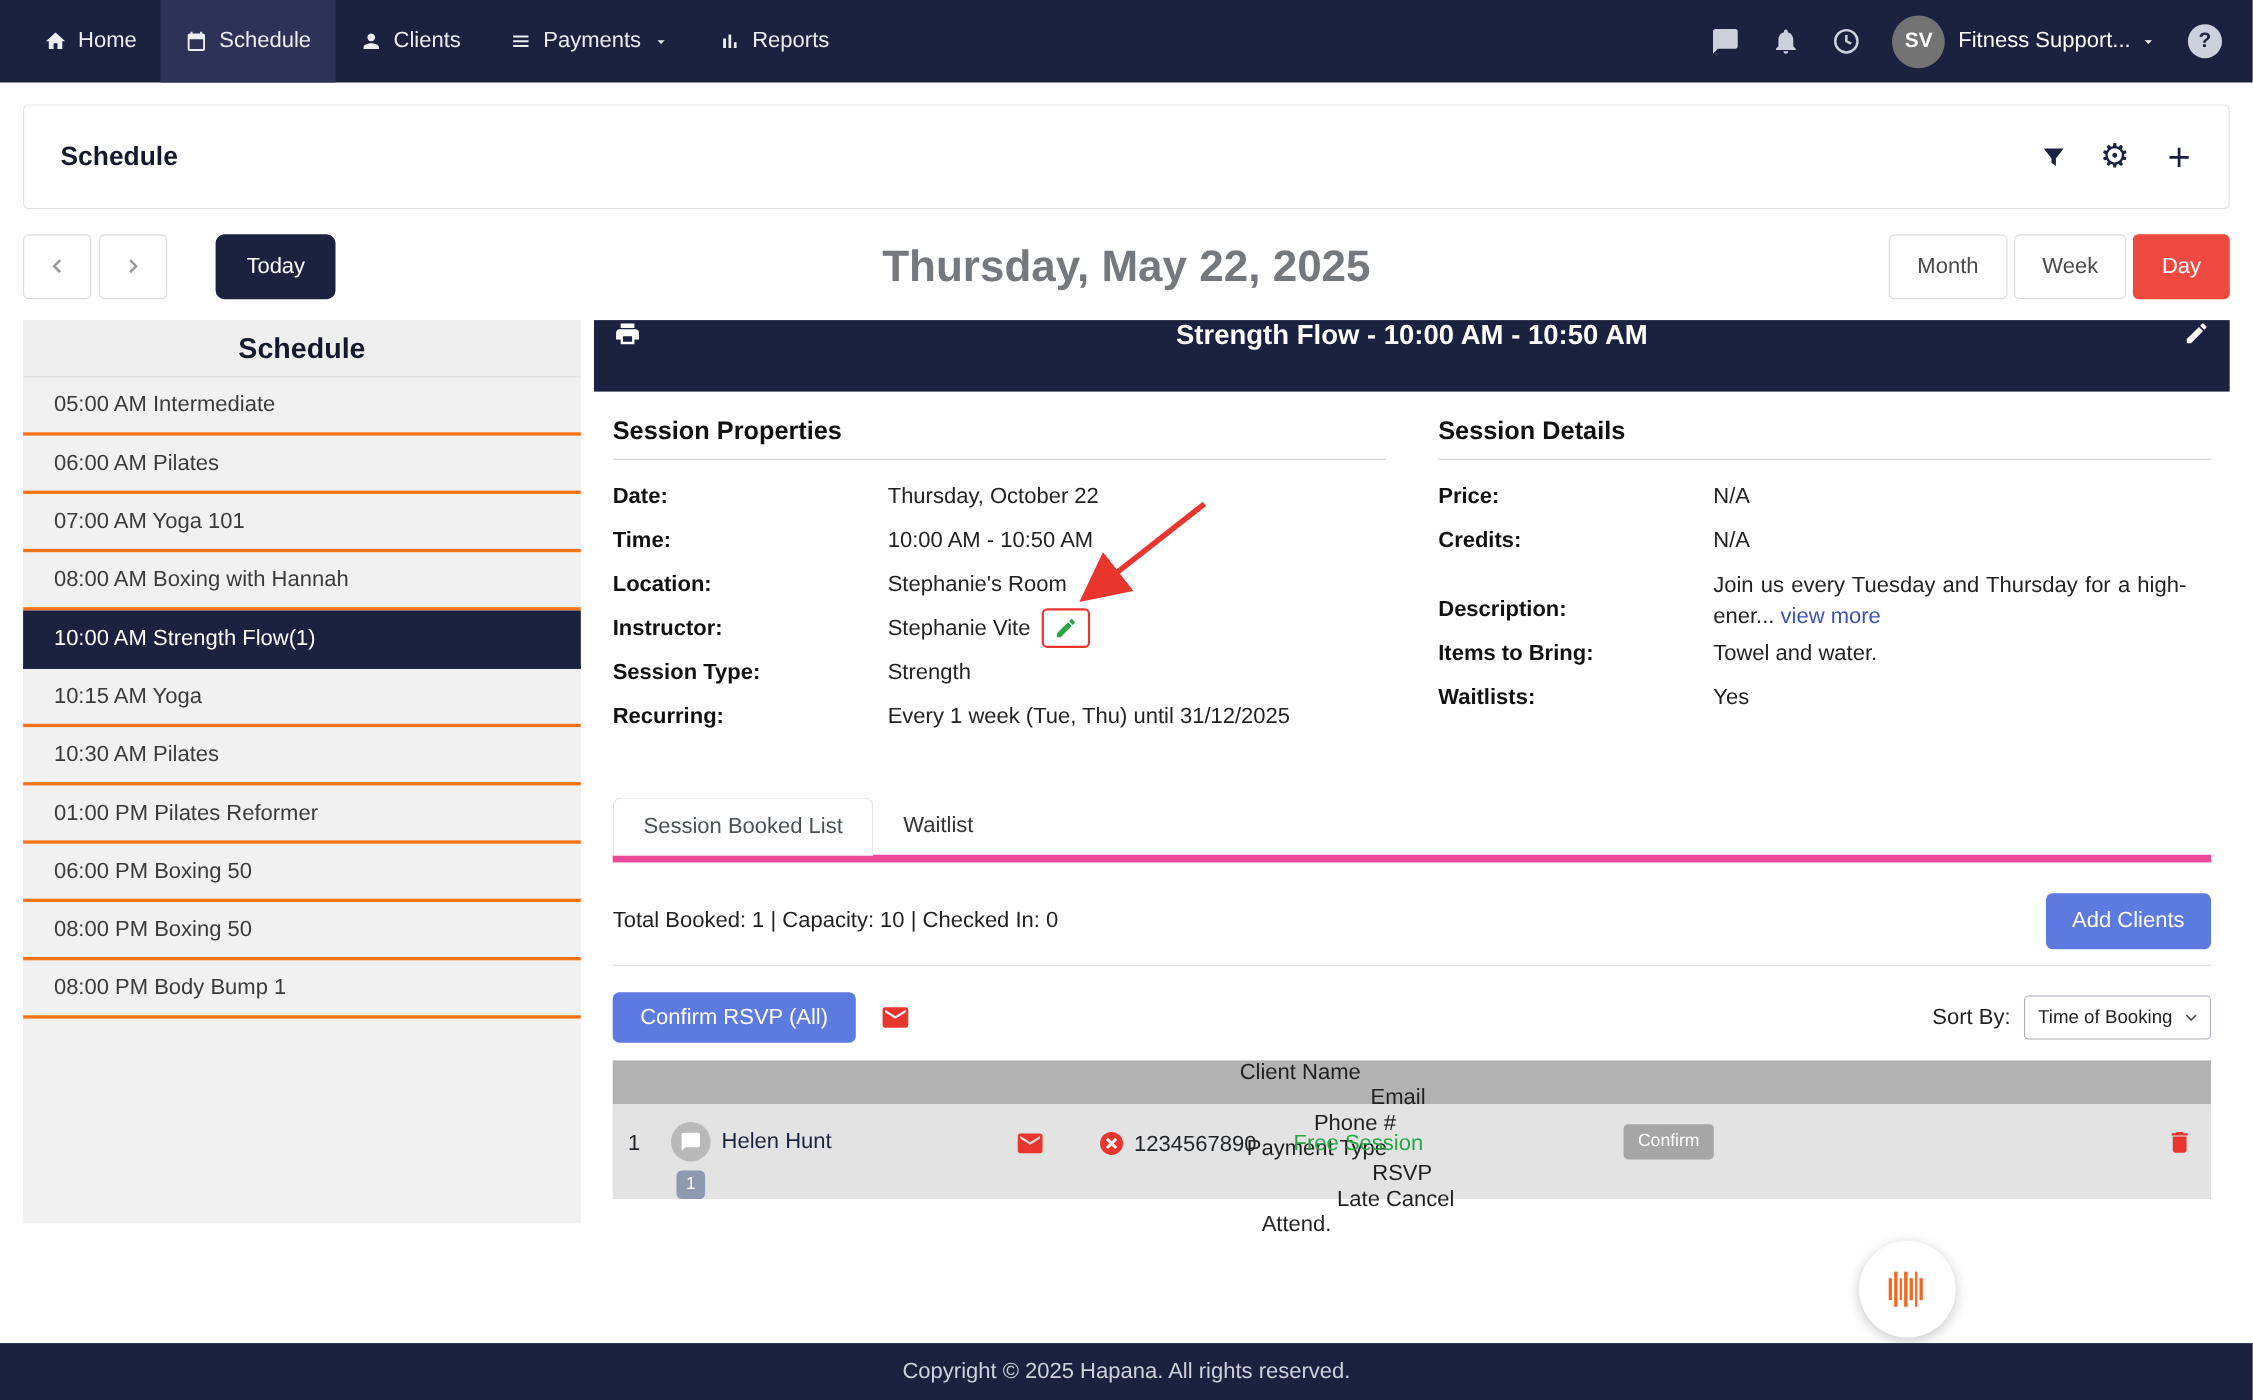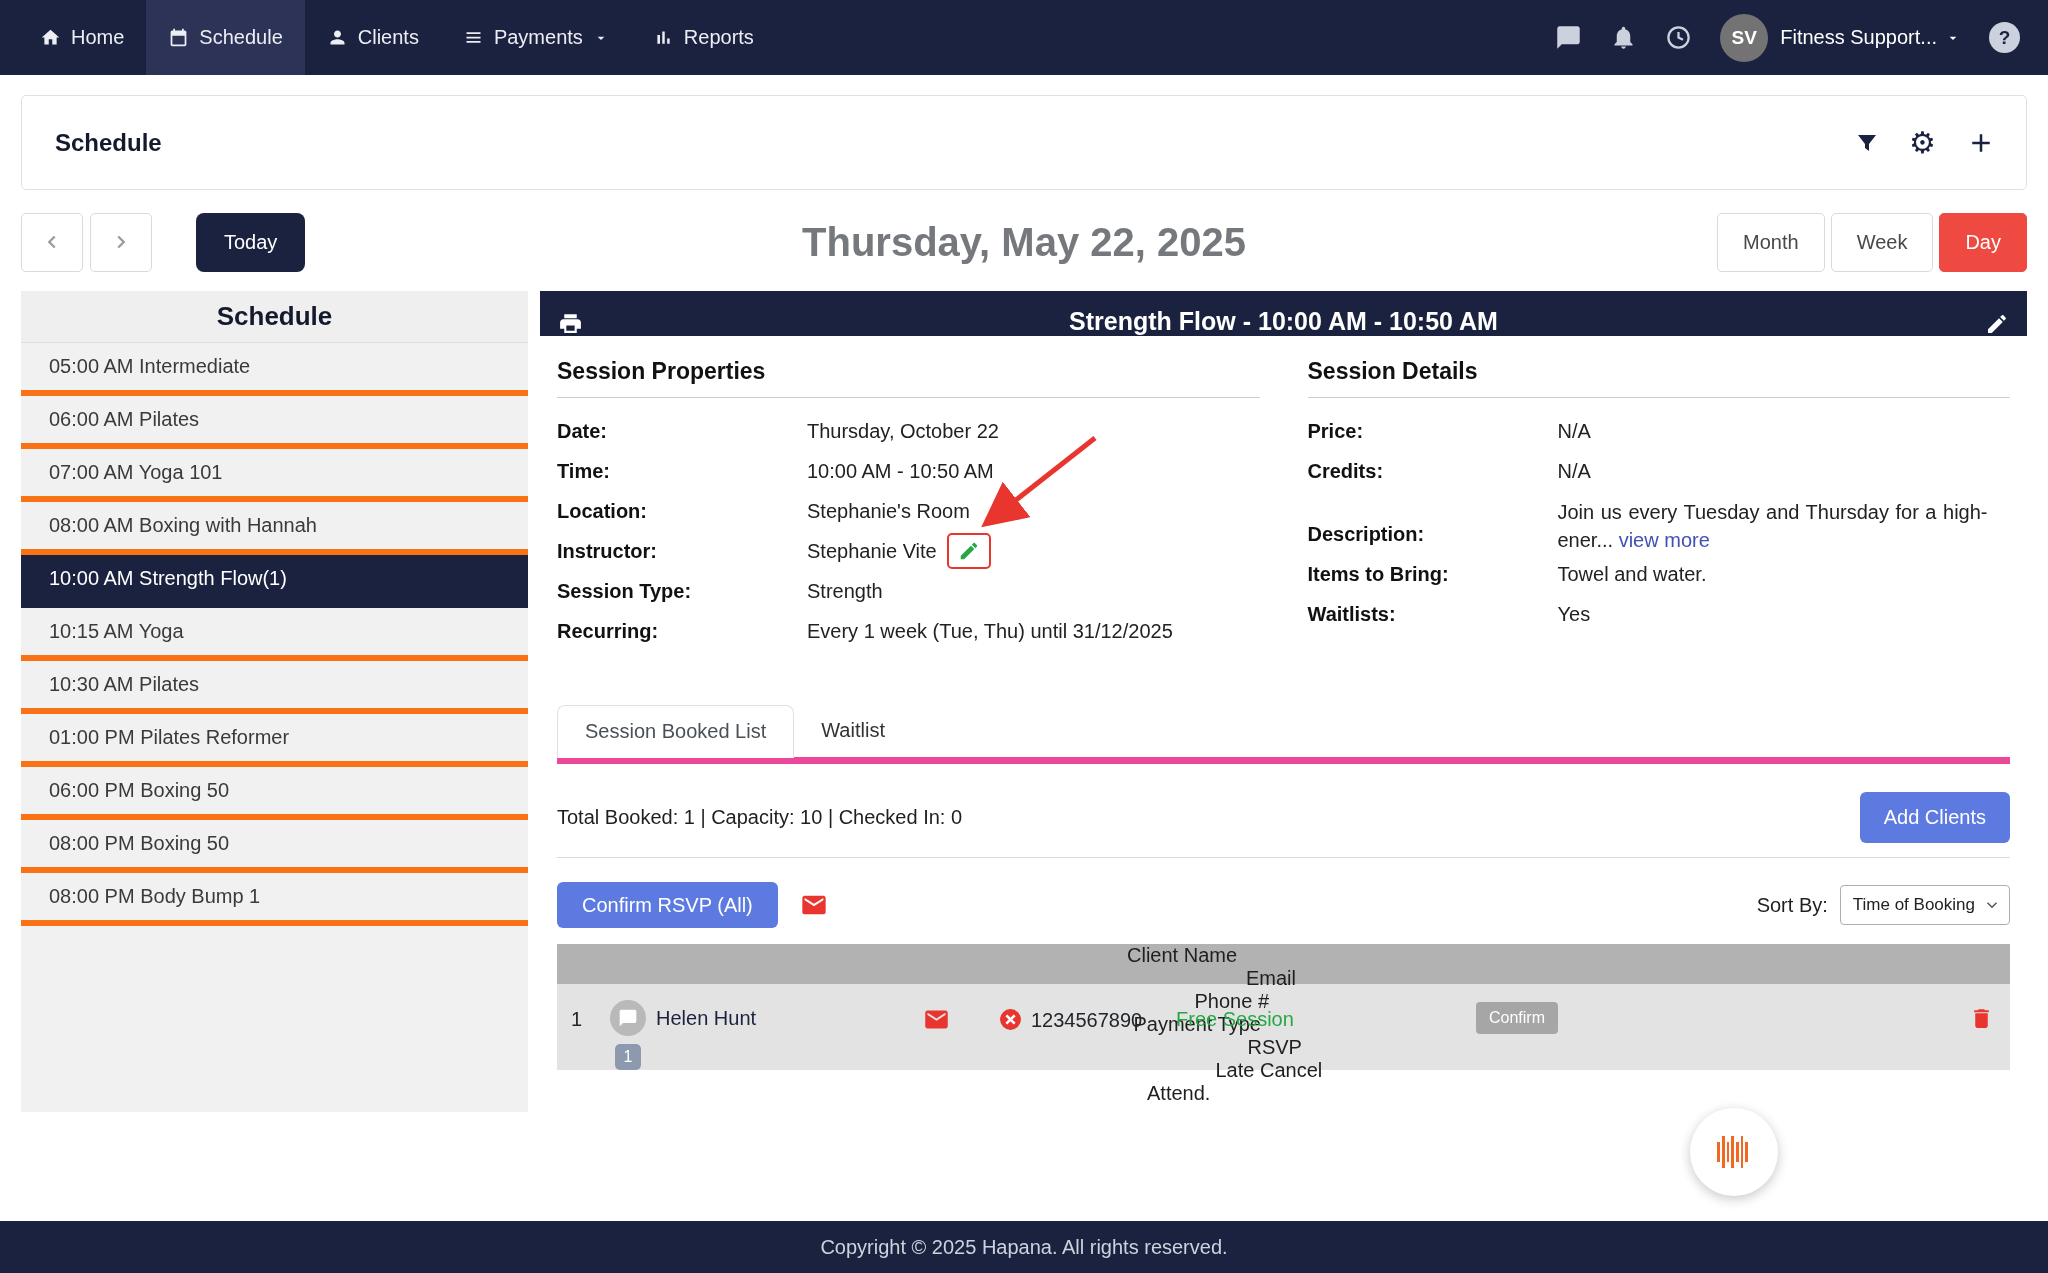--- a/index.html
+++ b/index.html
@@ -36,25 +36,25 @@
   .date-title { position:absolute; left:0; right:0; text-align:center; font-size:40px; font-weight:bold; color:#75787c; }
   .view-btns { margin-left:auto; display:flex; gap:6px; z-index:1;align-items:center; }
   .view-btn { height:59px; padding:0 25px; font-size:20px; background:#fff; border:1px solid #dadada; border-radius:5px; color:#484848; cursor:pointer; font-family:inherit; }
   .view-btn.active { background:#ef4a41; border-color:#ef4a41; color:#fff; }
 
   
   .content { display:flex; margin:19px 21px 0; gap:12px; align-items:flex-start; flex-shrink:0; }
 
   .sidebar { width:507px; flex-shrink:0; background:#f1f1f1; height:821px; }
   .sidebar-header { height:52px; display:flex; align-items:center; justify-content:center; font-size:26px; font-weight:bold; color:#15192e; border-bottom:1px solid #dcdcdc; background:#efefef; }
-  .session-item { height:53px; display:flex; align-items:center; padding-left:28px; font-size:20px; color:#3a3a3a; border-bottom:6px solid #f97316; cursor:pointer; white-space:nowrap; }
+  .session-item { height:53px; display:flex; align-items:center; padding-left:28px; font-size:20px; color:#3a3a3a; border-bottom:3px solid #f97316; cursor:pointer; white-space:nowrap; }
   .session-item.active { background:#1b2240; color:#fff; border-bottom-color:#1b2240; }
 
   .main { flex:1; min-width:0; }
-  .main-header { height:45px; background:#1b2240; color:#fff; display:flex; align-items:flex-end; padding:0 18px; position:relative; }
+  .main-header { height:65px; background:#1b2240; color:#fff; display:flex; align-items:flex-start; padding:0 18px; position:relative; }
   .main-title { position:absolute; left:0; right:0; text-align:center; font-size:25px; font-weight:bold; }
   .hdr-ic { z-index:1; cursor:pointer; color:#fff; }
   .hdr-edit { margin-left:auto; }
 
   .session-body { padding:22px 17px 0; }
   .cols { display:flex; gap:48px; }
   .col { flex:1; position:relative; min-width:0; }
   .col .sec-title { font-size:23px; font-weight:bold; color:#111; padding-bottom:12px; border-bottom:1px solid #cfcfcf; margin-bottom:13px; }
   .prop-row { display:flex; align-items:flex-end; font-size:20px; min-height:40px; }
   .prop-label { width:250px; flex-shrink:0; font-weight:bold; color:#111; line-height:40px; white-space:nowrap; }

